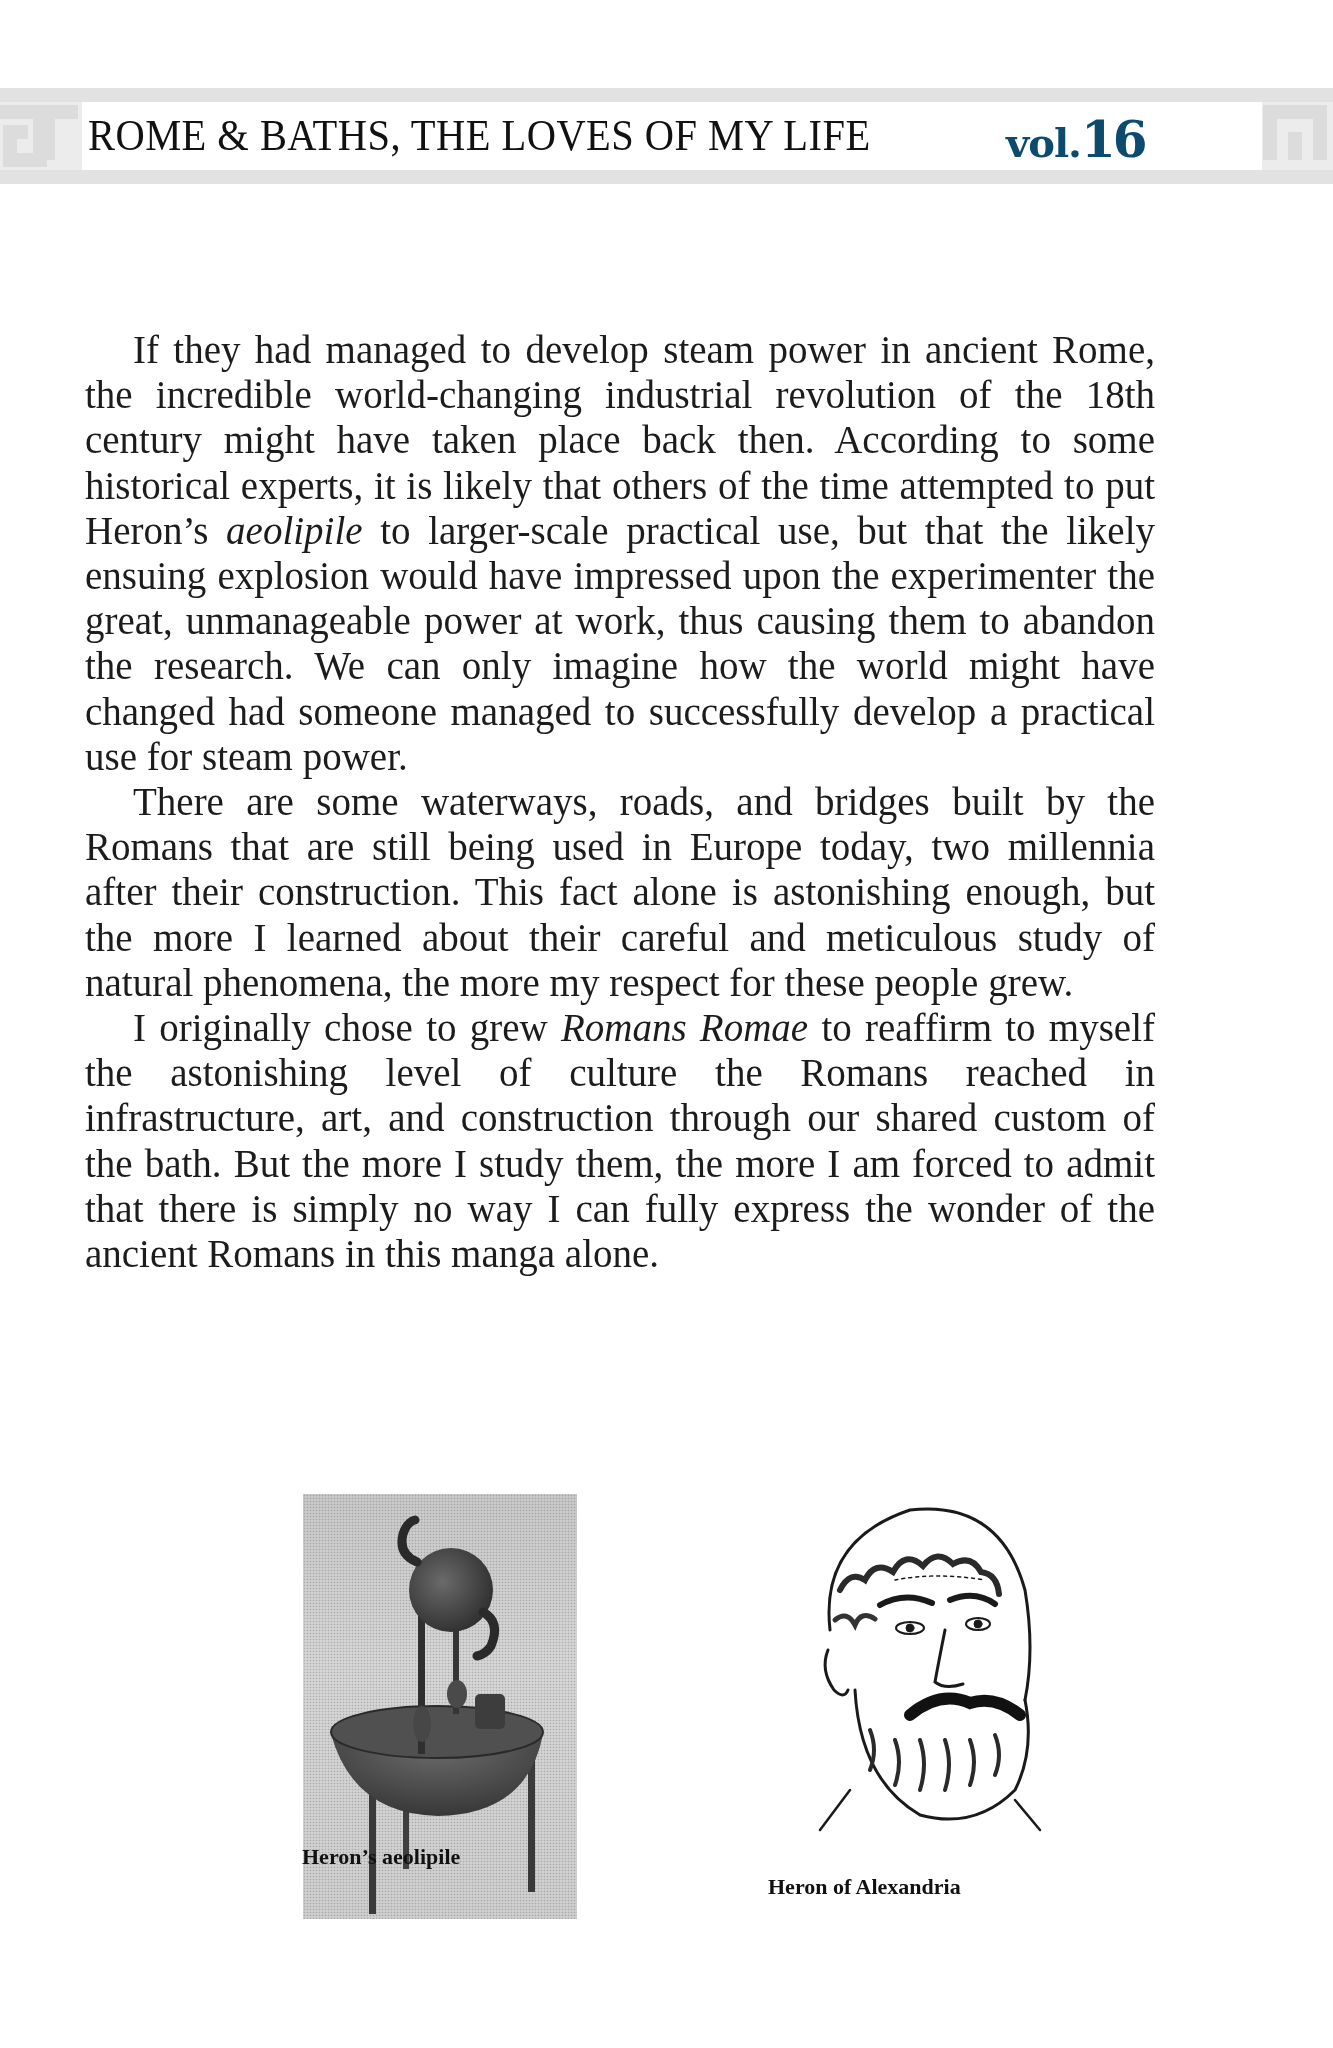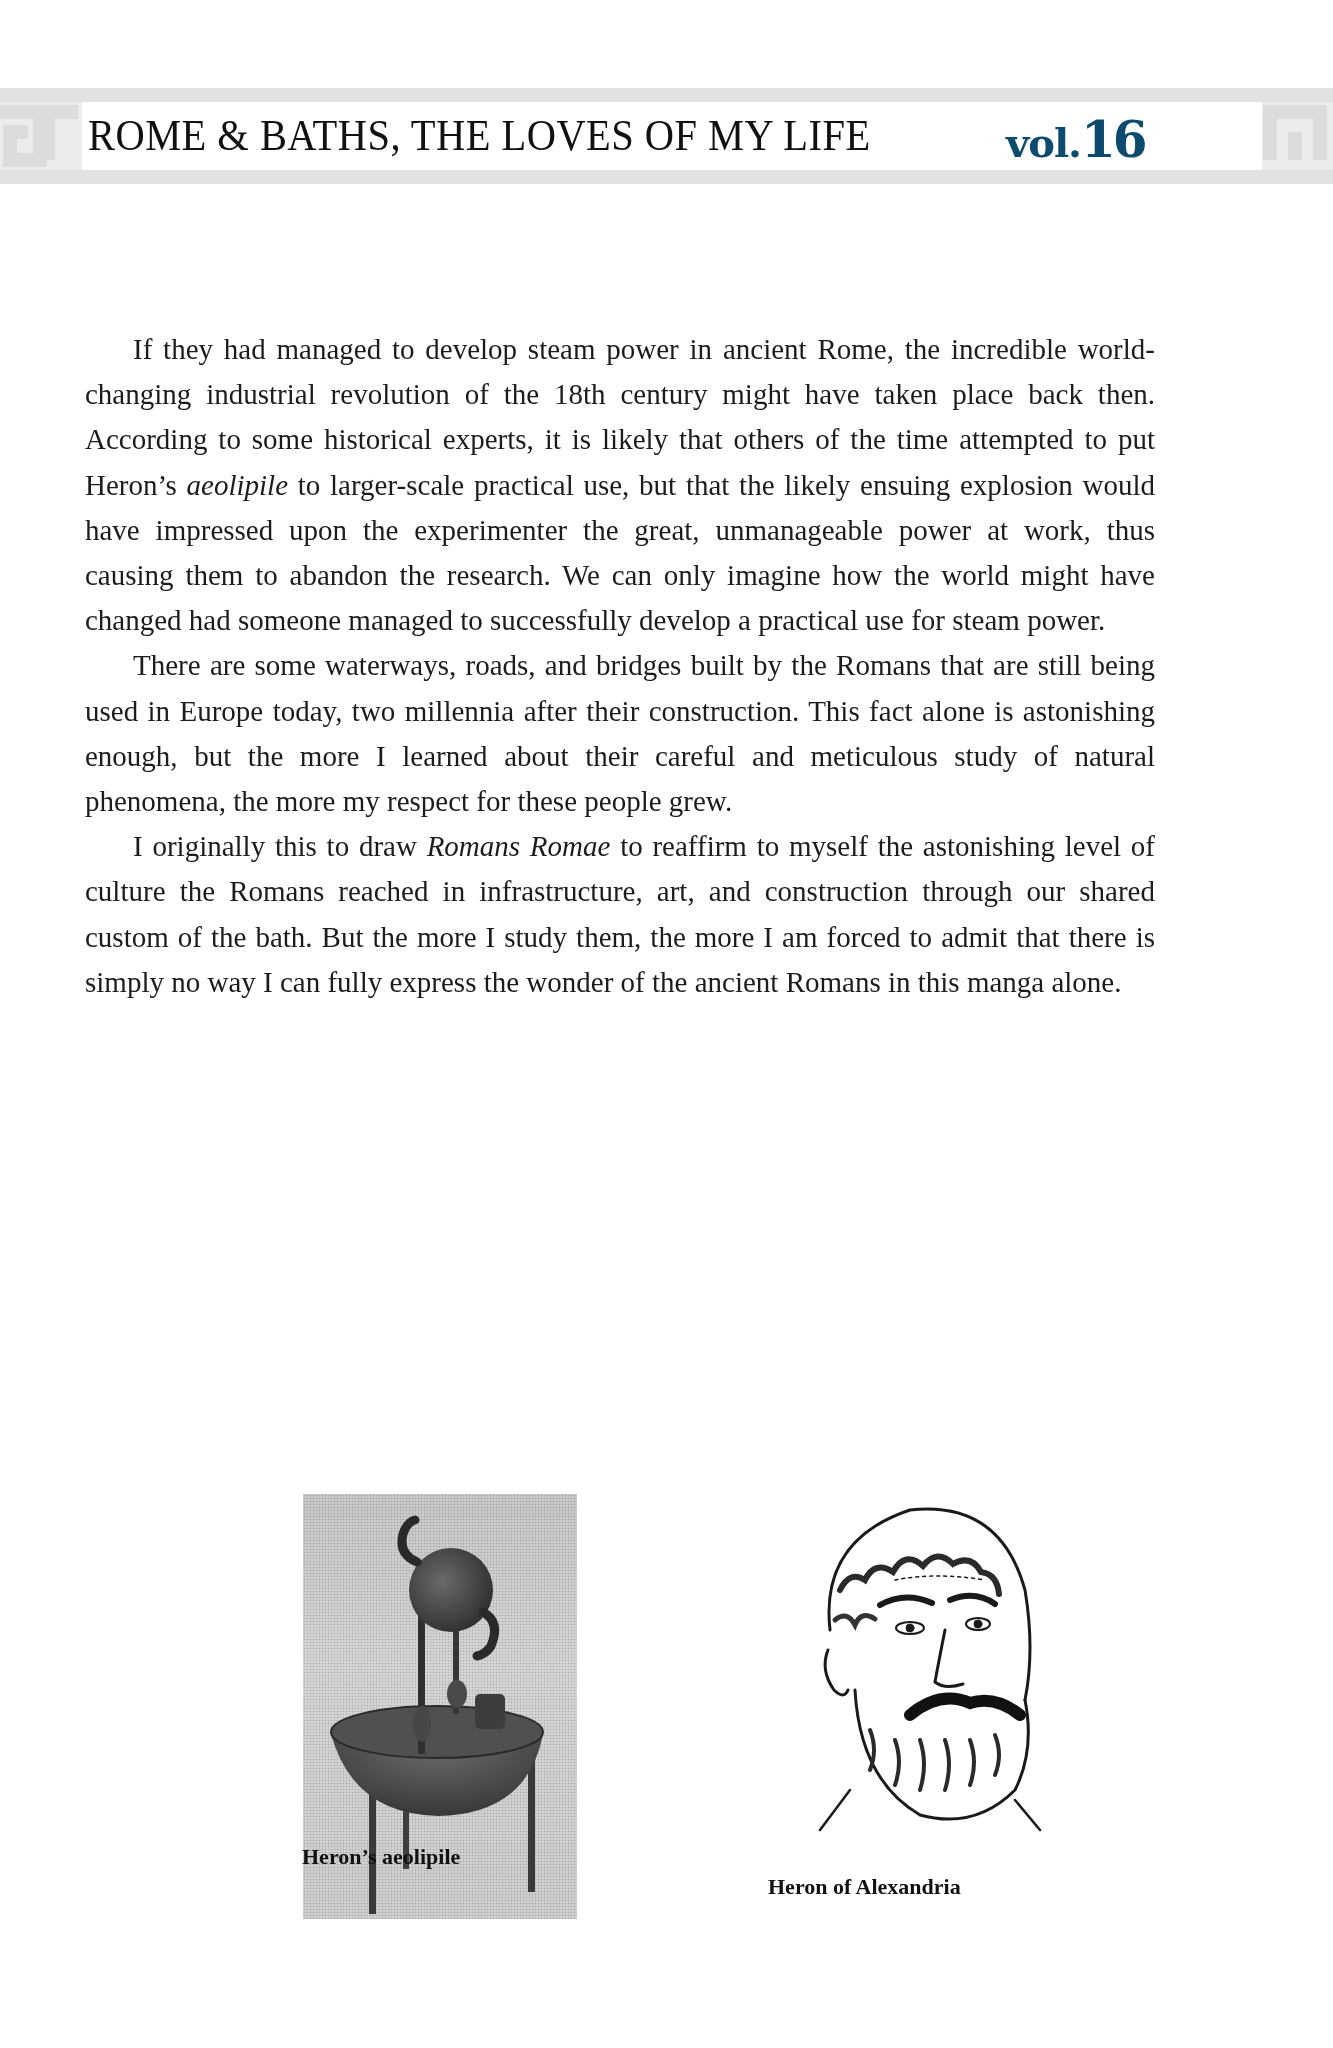--- a/index.html
+++ b/index.html
@@ -84,21 +84,21 @@
       letter-spacing: -3px;
     }
 
     
     .body-text {
       position: absolute;
       left: 85px;
       top: 327px;
       width: 1070px;
       font-family: "Liberation Serif", serif;
-      font-size: 29px;
+      font-size: 39px;
       line-height: 45.2px;
       color: #1c1c1c;
       text-align: justify;
     }
     .body-text p {
       margin: 0;
       text-indent: 48px;
     }
     .body-text em {
       font-style: italic;
@@ -157,21 +157,21 @@
   <div class="band-bottom"></div>
   <div class="banner-title">
     <span class="main">ROME &amp; BATHS, THE LOVES OF MY LIFE</span>
     <span class="vol"><span>vol.</span><span class="num">16</span></span>
   </div>
 </div>
 
 <div class="body-text">
   <p><span>If they had managed to develop steam power in ancient Rome, the incredible world-changing industrial revolution of the 18th century might have taken place back then. According to some historical experts, it is likely that others of the time attempted to put Heron’s </span><em>aeolipile</em><span> to larger-scale practical use, but that the likely ensuing explosion would have impressed upon the experimenter the great, unmanageable power at work, thus causing them to abandon the research. We can only imagine how the world might have changed had someone managed to successfully develop a practical use for steam power.</span></p>
   <p><span>There are some waterways, roads, and bridges built by the Romans that are still being used in Europe today, two millennia after their construction. This fact alone is astonishing enough, but the more I learned about their careful and meticulous study of natural phenomena, the more my respect for these people grew.</span></p>
-  <p><span>I originally this to draw </span><em>Romans Romae</em><span> to reaffirm to myself the astonishing level of culture the Romans reached in infrastructure, art, and construction through our shared custom of the bath. But the more I study them, the more I am forced to admit that there is simply no way I can fully express the wonder of the ancient Romans in this manga alone.</span></p>
+  <p><span>I originally chose to grew </span><em>Romans Romae</em><span> to reaffirm to myself the astonishing level of culture the Romans reached in infrastructure, art, and construction through our shared custom of the bath. But the more I study them, the more I am forced to admit that there is simply no way I can fully express the wonder of the ancient Romans in this manga alone.</span></p>
 </div>
 
 <div class="figure-aeolipile">
   <svg width="274" height="425" viewBox="0 0 274 425">
     <defs>
       <radialGradient id="sph" cx="0.4" cy="0.4" r="0.7">
         <stop offset="0" stop-color="#6a6a6a"></stop>
         <stop offset="1" stop-color="#2a2a2a"></stop>
       </radialGradient>
       <radialGradient id="bowl" cx="0.5" cy="0.3" r="0.8">

